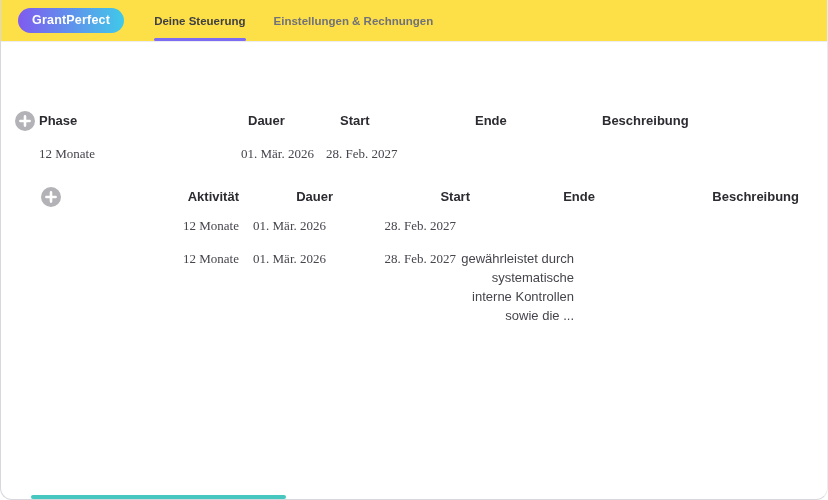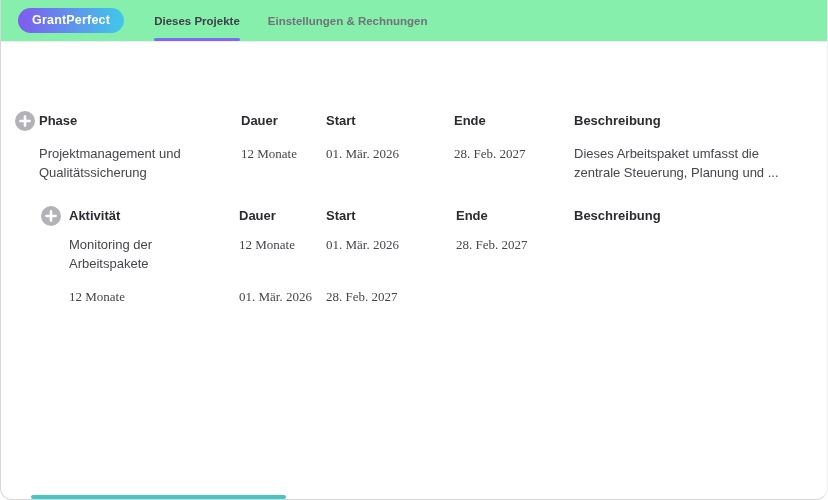--- a/index.html
+++ b/index.html
@@ -15,21 +15,21 @@
     border-radius:0 0 12px 12px;
     overflow:hidden;
   }
 
   
   .topbar {
     height:42px;
     display:flex; align-items:center;
     padding-left:17px;
     border-bottom:1px solid #ededf1;
-    background:#86efac;
+    background:#fde047;
   }
   .logo-pill {
     display:inline-flex; align-items:center;
     padding:5px 14px 6px 14px;
     border-radius:999px;
     background:linear-gradient(90deg,#7F5BEF 0%, #40C9E9 100%);
     color:#ffffff; font-weight:700; font-size:12.5px; letter-spacing:.2px;
     cursor:pointer;
   }
   .tabs { display:flex; height:100%; margin-left:16px; }
@@ -51,23 +51,23 @@
   }
 
   
   .content { padding:71px 28px 0 38px; }
 
   .grid {
     display:grid;
     grid-template-columns:202px 85px 128px 120px 1fr;
     align-items:start;
   }
-  .akt .grid { grid-template-columns:170px 87px 130px 118px 1fr; }
+  .akt .grid { grid-template-columns:170px 87px 130px 118px 1fr;text-align:right; }
 
-  .thead { position:relative; margin-bottom:16px; }
+  .thead { position:relative; margin-bottom:16px;gap:7px; }
   .thead .col {
     font-weight:700; font-size:13px; color:#2b2b31;
   }
   .plus-btn {
     position:absolute; left:-24px; top:-2px;
     width:20px; height:20px;
     border:none; background:transparent; padding:0;
     cursor:pointer; line-height:0;
   }
   .akt .plus-btn { left:-28px; }
@@ -95,21 +95,21 @@
 <body>
 
 <div class="app">
 
   <header class="topbar">
     <div class="logo-pill">
       <span>GrantPerfect</span>
     </div>
     <nav class="tabs">
       <div class="tab active">
-        <span>Dieses Projekte</span>
+        <span>Deine Steuerung</span>
         <span class="underline"></span>
       </div>
       <div class="tab">
         <span>Einstellungen &amp; Rechnungen</span>
       </div>
     </nav>
   </header>
 
   <main class="content">
 
@@ -124,55 +124,53 @@
           </span>
         </button>
         <div class="col">Phase</div>
         <div class="col">Dauer</div>
         <div class="col">Start</div>
         <div class="col">Ende</div>
         <div class="col">Beschreibung</div>
       </div>
 
       <div class="grid trow phase-row">
-        <div class="cell-name">Projektmanagement und Qualitätssicherung</div>
         <div class="cell-plain">12 Monate</div>
         <div class="cell-plain">01. Mär. 2026</div>
         <div class="cell-plain">28. Feb. 2027</div>
-        <div class="cell-desc">Dieses Arbeitspaket umfasst die zentrale Steuerung, Planung und ...</div>
       </div>
 
       <section class="akt">
         <div class="grid thead">
           <button class="plus-btn" aria-label="add activity">
             <span>
               <svg width="20" height="20" viewBox="0 0 20 20">
                 <circle cx="10" cy="10" r="10" fill="#b3b2b6"></circle>
                 <path d="M10 5.4v9.2M5.4 10h9.2" stroke="#ffffff" stroke-width="2.6" stroke-linecap="round"></path>
               </svg>
             </span>
           </button>
           <div class="col">Aktivität</div>
           <div class="col">Dauer</div>
           <div class="col">Start</div>
           <div class="col">Ende</div>
           <div class="col">Beschreibung</div>
         </div>
 
         <div class="grid trow">
-          <div class="cell-name">Monitoring der Arbeitspakete</div>
           <div class="cell-plain">12 Monate</div>
           <div class="cell-plain">01. Mär. 2026</div>
           <div class="cell-plain">28. Feb. 2027</div>
         </div>
 
         <div class="grid trow">
           <div class="cell-plain">12 Monate</div>
           <div class="cell-plain">01. Mär. 2026</div>
           <div class="cell-plain">28. Feb. 2027</div>
+          <div class="cell-desc">gewährleistet durch systematische interne Kontrollen sowie die ...</div>
         </div>
       </section>
     </section>
 
   </main>
 
   <div class="hscroll-thumb"></div>
 
 </div>
 

